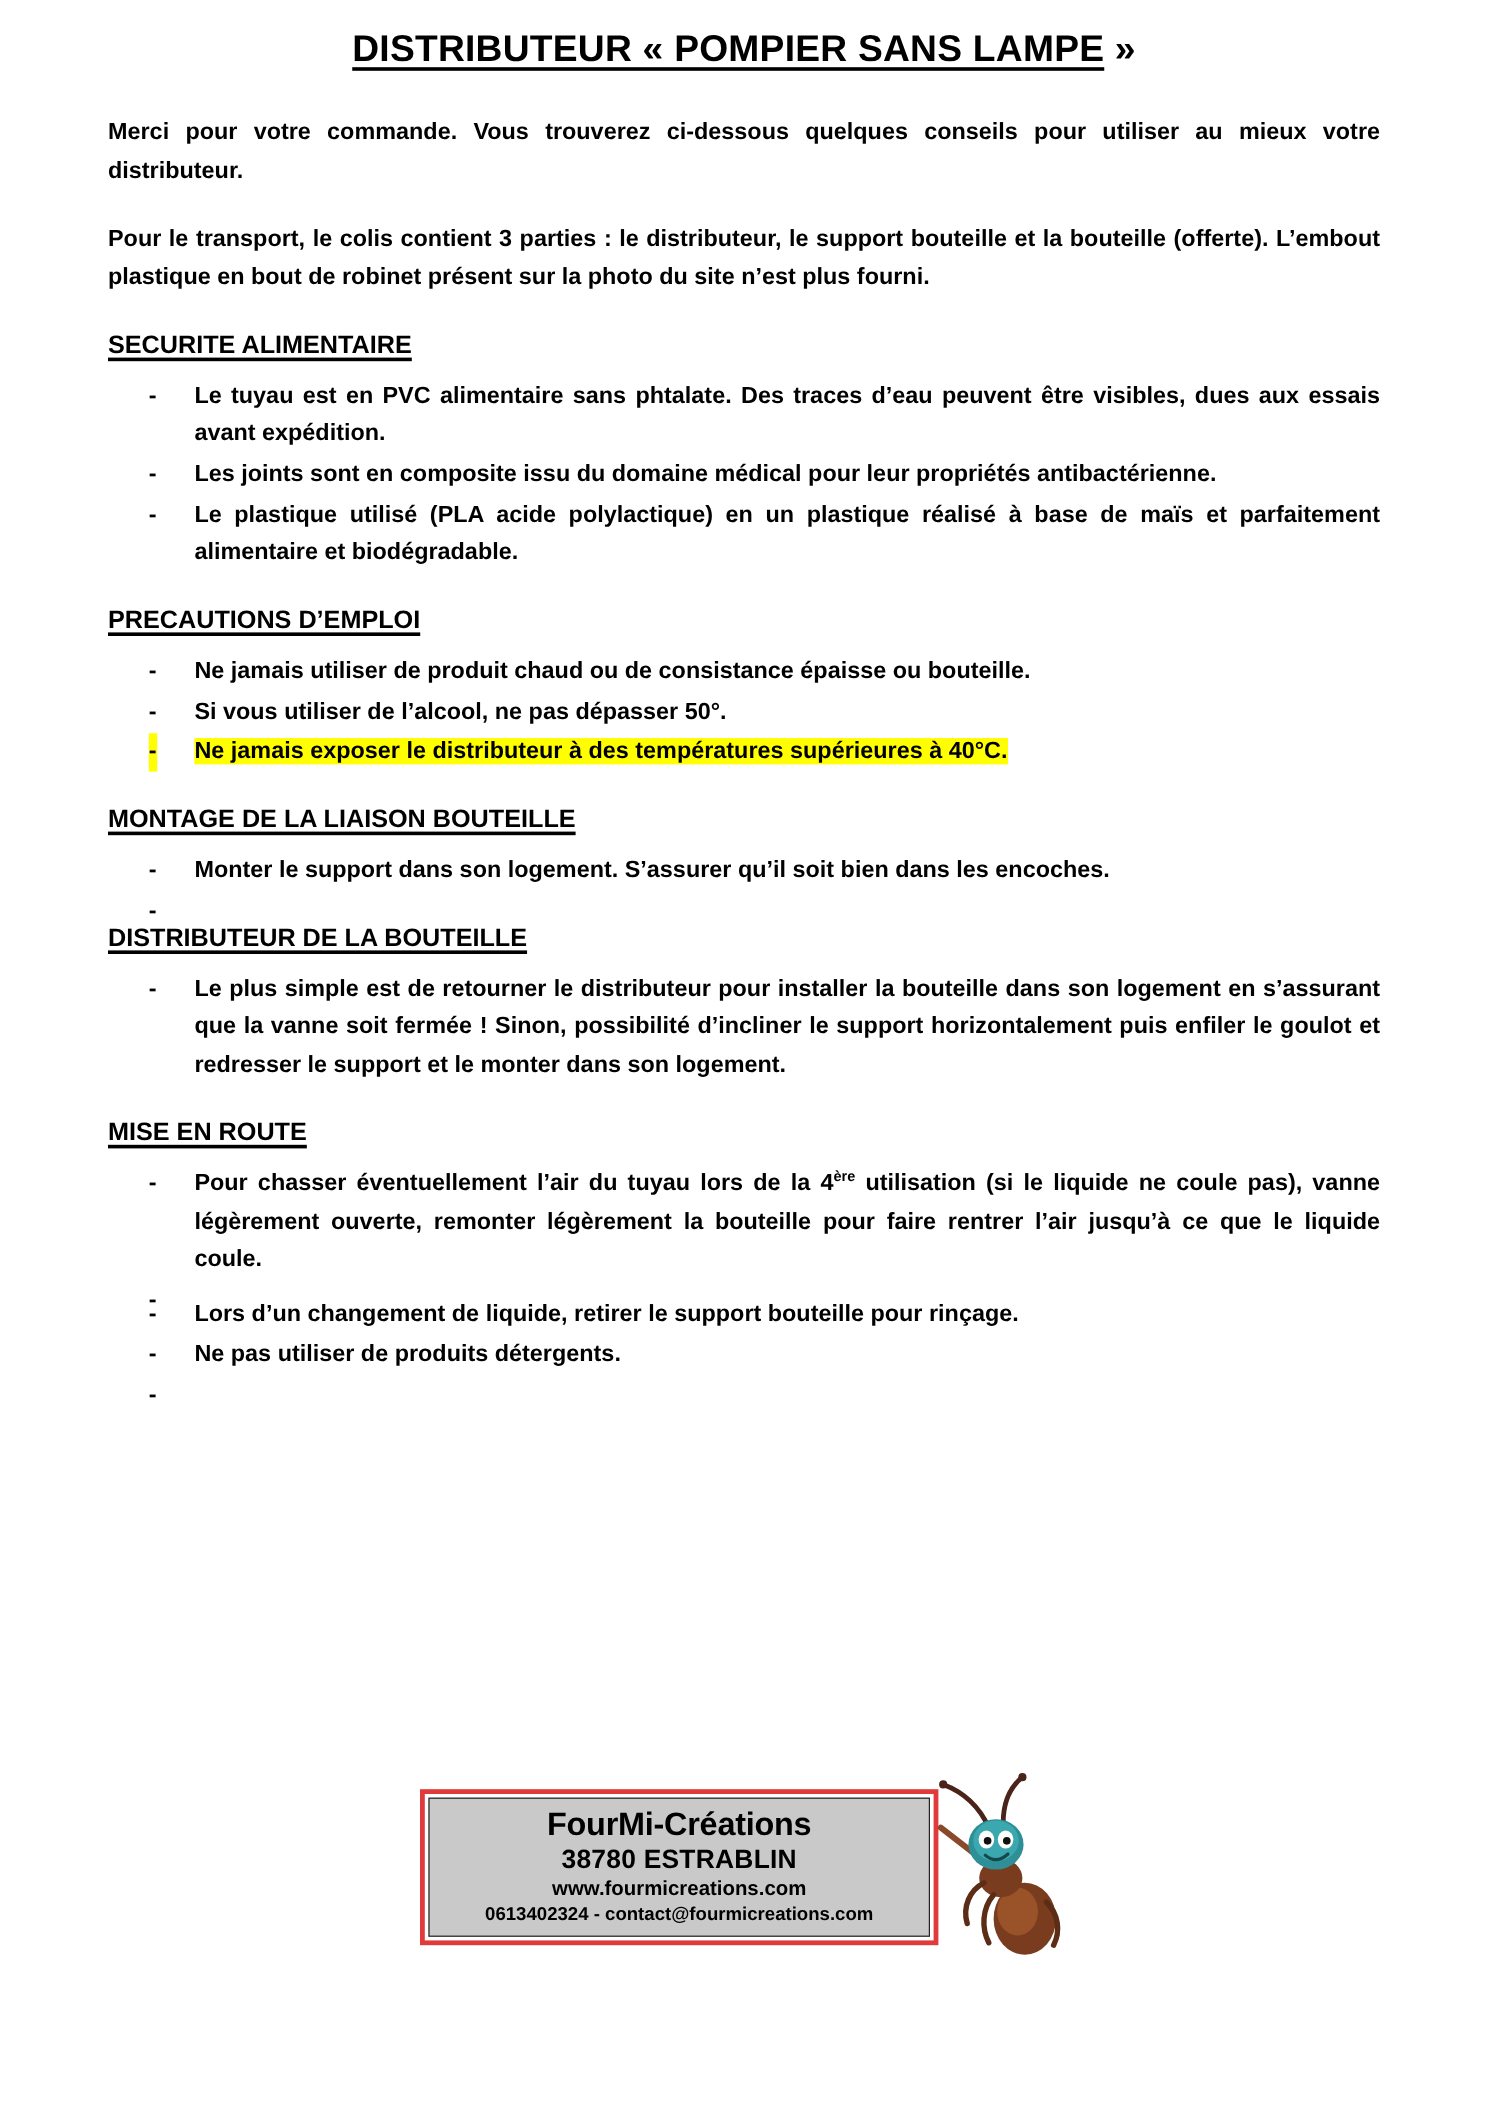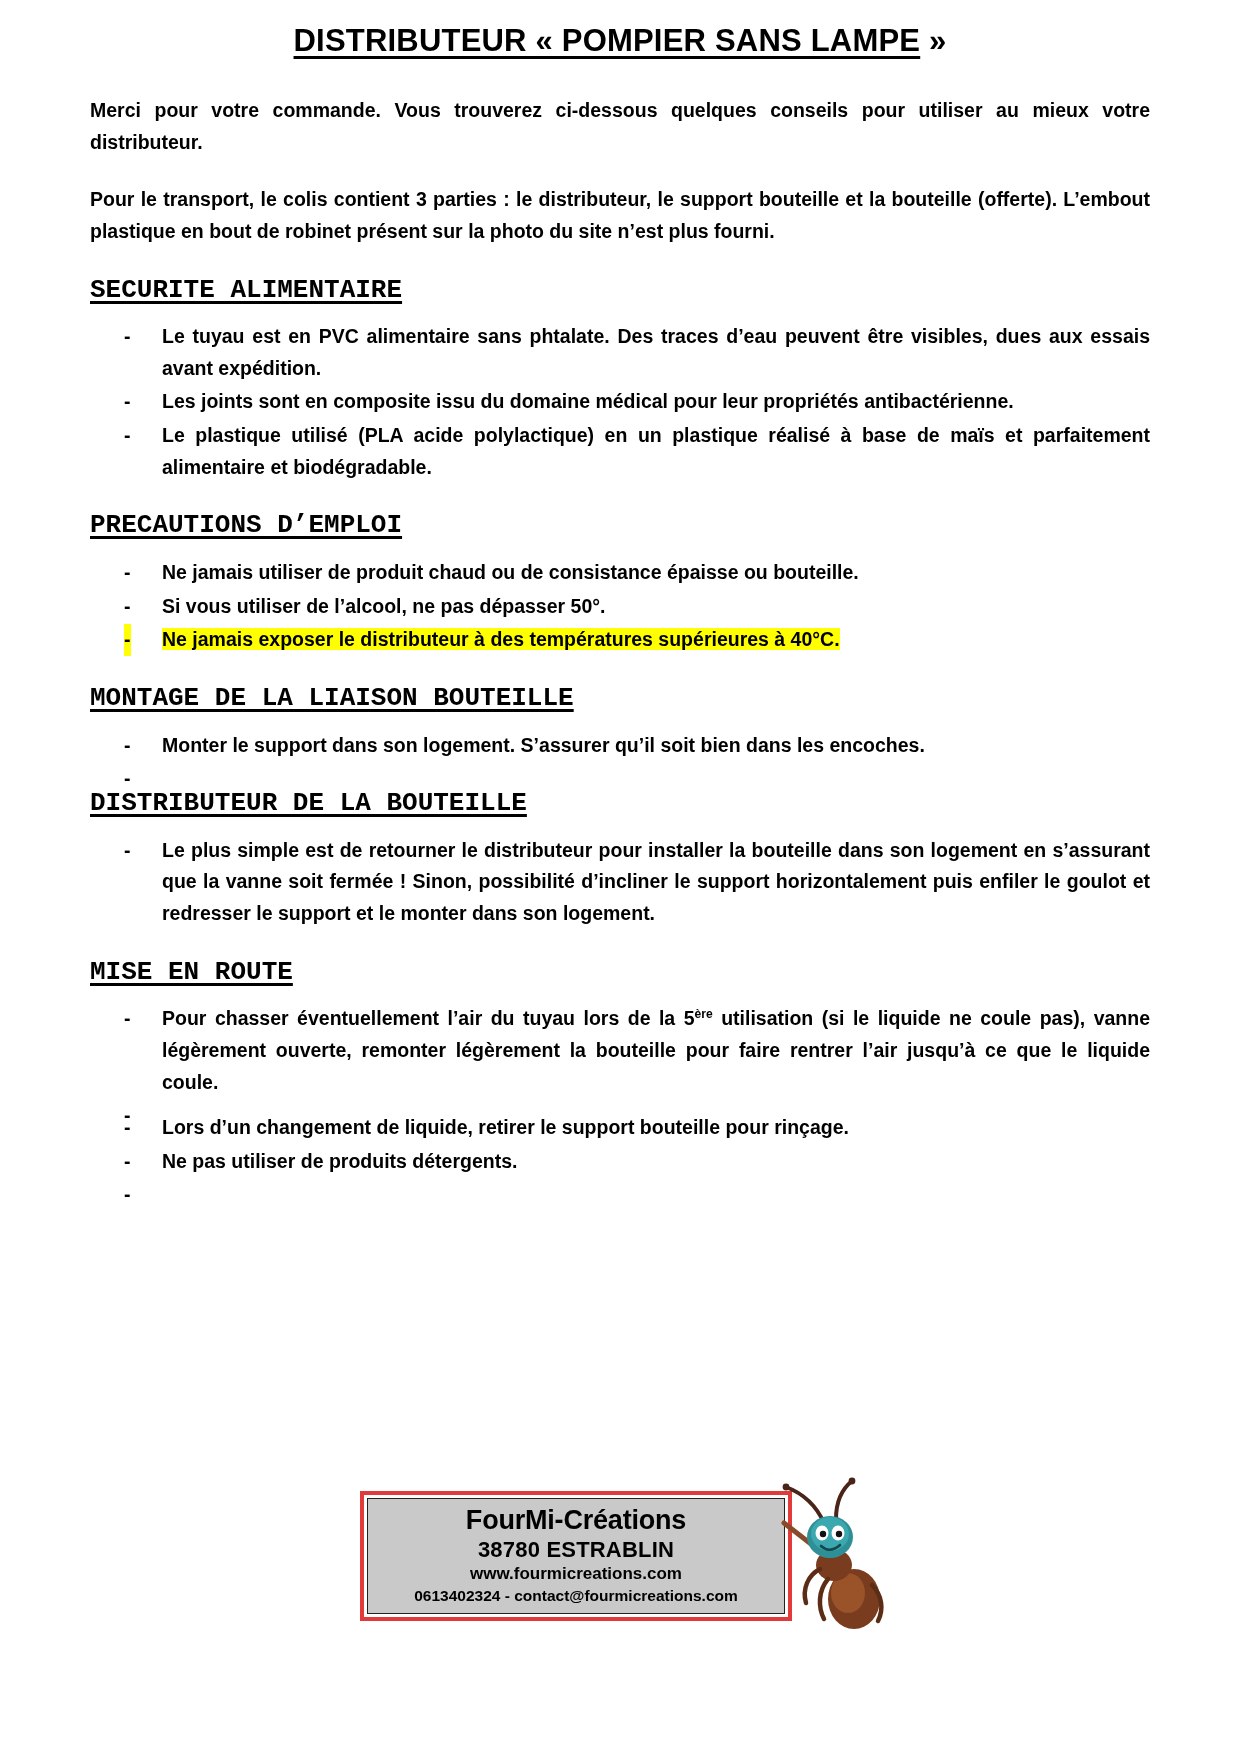--- a/index.html
+++ b/index.html
@@ -50,25 +50,24 @@
     text-align: justify;
     text-justify: inter-word;
     margin: 0;
     padding: 0;
   }
   .para-1 { margin-top: 36px; }
   .para-2 { margin-top: 26px; }
 
   
   .section-heading {
-    font-size: 26px;
+    font-size: 21px;
     font-weight: bold;
     margin: 26px 0 0 0;
     line-height: 1.3;
-    font-family: Liberation Mono, monospace;
   }
   .section-heading span {
     text-decoration: underline;
     text-underline-offset: 4px;
     text-decoration-thickness: 2.5px;
   }
 
   
   ul.bullets {
     list-style: none;
@@ -113,21 +112,21 @@
     height: 160px;
   }
   .footer-inner {
     position: relative;
     width: 560px;
     margin: 0 auto;
     height: 160px;
   }
   .logo-box {
     position: absolute;
-    left: 20px;
+    left: 10px;
     top: 14px;
     width: 432px;
     height: 130px;
     border: 4px solid #e03a3a;
     background: #ffffff;
     box-sizing: border-box;
     padding: 3px;
   }
   .logo-inner {
     width: 100%;
@@ -205,21 +204,21 @@
     <li><span class="dash">-</span></li>
   </ul>
 
   <h2 class="section-heading"><span>DISTRIBUTEUR DE LA BOUTEILLE</span></h2>
   <ul class="bullets">
     <li><span class="dash">-</span><span>Le plus simple est de retourner le distributeur pour installer la bouteille dans son logement en s’assurant que la vanne soit fermée ! Sinon, possibilité d’incliner le support horizontalement puis enfiler le goulot et redresser le support et le monter dans son logement.</span></li>
   </ul>
 
   <h2 class="section-heading"><span>MISE EN ROUTE</span></h2>
   <ul class="bullets">
-    <li><span class="dash">-</span><span>Pour chasser éventuellement l’air du tuyau lors de la 5</span><sup class="ord">ère</sup><span> utilisation (si le liquide ne coule pas), vanne légèrement ouverte, remonter légèrement la bouteille pour faire rentrer l’air jusqu’à ce que le liquide coule.</span></li>
+    <li><span class="dash">-</span><span>Pour chasser éventuellement l’air du tuyau lors de la 4</span><sup class="ord">ère</sup><span> utilisation (si le liquide ne coule pas), vanne légèrement ouverte, remonter légèrement la bouteille pour faire rentrer l’air jusqu’à ce que le liquide coule.</span></li>
     <li class="tight"><span class="dash">-</span></li>
   </ul>
 
   <ul class="bullets">
     <li class="tight"><span class="dash">-</span><span>Lors d’un changement de liquide, retirer le support bouteille pour rinçage.</span></li>
     <li class="tight"><span class="dash">-</span><span>Ne pas utiliser de produits détergents.</span></li>
     <li class="tight"><span class="dash">-</span></li>
   </ul>
 
   <div class="footer">

